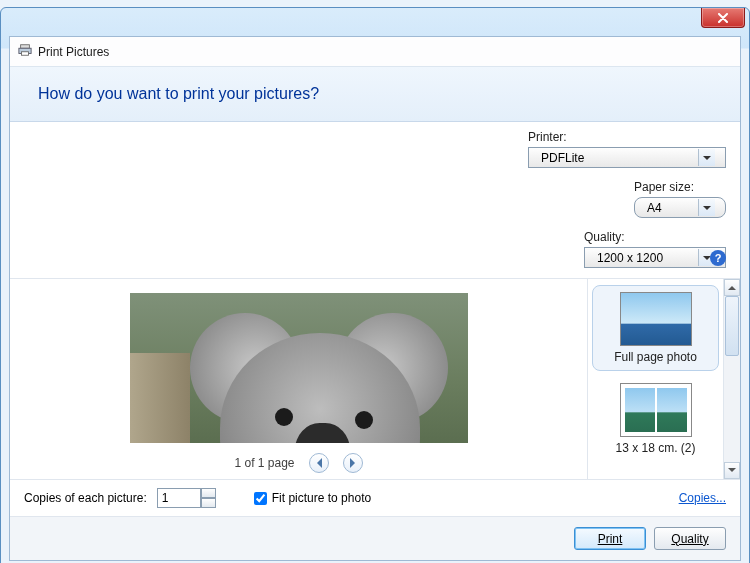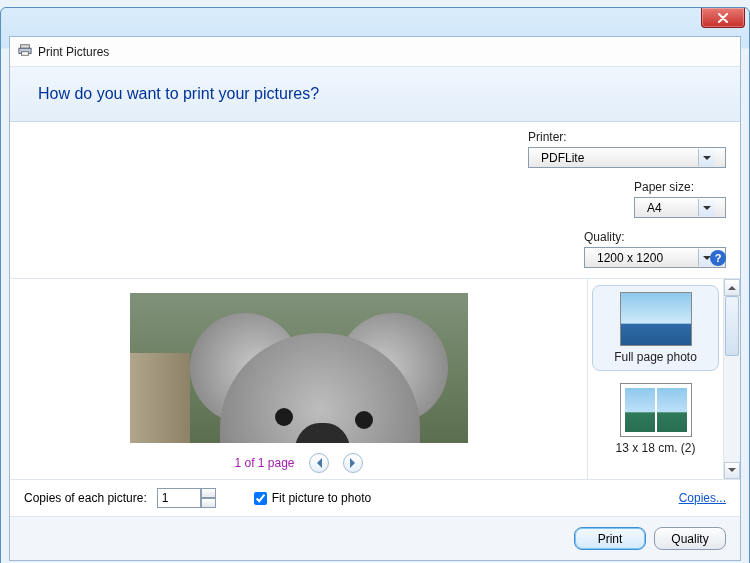--- a/index.html
+++ b/index.html
@@ -13,35 +13,35 @@
   .banner { background: linear-gradient(#eff6fd, #e4effa); border-bottom: 1px solid #c8d8ea; padding: 18px 28px; }
   .banner h1 { font-size: 16px; font-weight: normal; color: #003399; }
   .controls-row { display: flex; align-items: flex-end; gap: 12px; padding: 8px 14px 10px; border-bottom: 1px solid #e0e6ee; position:relative;flex-direction:column; }
   .ctrl-group { display: flex; flex-direction: column; gap: 3px; }
   .ctrl-group label { color: #222; }
   .combo { height: 21px; border: 1px solid #8a9db0; background: linear-gradient(#fefefe,#e8e8e8); padding: 0 12px; display: flex; align-items: center; justify-content: space-between; cursor: pointer; }
   .combo .val { white-space: nowrap; overflow: hidden; }
   .combo .caret { width: 17px; height: 17px; margin-right: -2px; display:flex; align-items:center; justify-content:center; background: linear-gradient(#f5f9fd,#dbe8f6); border-left:1px solid #b0c0d0; }
   .combo .caret::after { content:""; border:4px solid transparent; border-top-color:#333; margin-top:4px; }
   .printer-combo { width: 198px; }
-  .paper-combo { width: 92px; }
+  .paper-combo { width: 92px; border-radius: 8px; }
   .quality-combo { width: 142px; }
   .help-icon { position:absolute; right:14px; bottom:12px; width:16px; height:16px; border-radius:50%; background:#2e6bd0; color:#fff; font-weight:bold; display:flex; align-items:center; justify-content:center; font-size:11px; cursor:pointer; }
   .main-area { flex:1; display:flex; border-bottom:1px solid #e0e6ee; min-height:0; }
   .preview-pane { flex:1; display:flex; flex-direction:column; align-items:center; justify-content:flex-start; padding:14px 10px 6px; gap:10px; }
   .preview-img { width: 338px; height: 238px; background:#d8d8d8; position:relative; overflow:hidden; }
   .koala-sky { position:absolute; inset:0; background: linear-gradient(#7f9179 0%, #6a7d5e 60%, #5b6e50 100%); }
   .koala-body { position:absolute; left:90px; top:40px; width:200px; height:190px; background: radial-gradient(circle at 50% 40%, #bdbdbd 0%, #8f8f8f 60%, #6e6e6e 100%); border-radius:50% 50% 45% 45%; }
   .koala-ear-l { position:absolute; left:60px; top:20px; width:110px; height:110px; background: radial-gradient(circle at 60% 50%, #c8c8c8, #7a7a7a); border-radius:50%; }
   .koala-ear-r { position:absolute; right:20px; top:20px; width:110px; height:110px; background: radial-gradient(circle at 40% 50%, #c8c8c8, #7a7a7a); border-radius:50%; }
   .koala-nose { position:absolute; left:165px; top:130px; width:55px; height:60px; background:#2b2b2b; border-radius:45% 45% 50% 50%; }
   .koala-eye-l { position:absolute; left:145px; top:115px; width:18px; height:18px; background:#1b1b1b; border-radius:50%; }
   .koala-eye-r { position:absolute; left:225px; top:118px; width:18px; height:18px; background:#1b1b1b; border-radius:50%; }
   .branch { position:absolute; left:0; top:60px; width:60px; height:200px; background:linear-gradient(90deg,#b0a68c,#8d8268); }
-  .pager-row { display:flex; align-items:center; gap:14px; color:#a21caf; }
+  .pager-row { display:flex; align-items:center; gap:14px; color:#404040; }
   .nav-btn { width:20px; height:20px; border-radius:50%; border:1px solid #9fb9d4; background:linear-gradient(#fff,#e8f0fa); display:flex; align-items:center; justify-content:center; cursor:pointer; }
   .nav-btn::after { content:""; border:5px solid transparent; }
   .nav-prev::after { border-right-color:#4a76a8; margin-left:-4px; }
   .nav-next::after { border-left-color:#4a76a8; margin-right:-4px; }
   .layout-pane { width:136px; border-left:1px solid #e0e6ee; padding:6px 4px; overflow:hidden; display:flex; flex-direction:column; gap:6px; }
   .layout-item { display:flex; flex-direction:column; align-items:center; gap:4px; padding:6px 2px; cursor:pointer; }
   .layout-item.selected { background:#eef4fb; border:1px solid #b9d1ea; border-radius:8px; }
   .layout-thumb { width:72px; height:54px; border:1px solid #888; background:#fff; display:flex; align-items:center; justify-content:center; overflow:hidden; position:relative; }
   .scene { width:100%; height:100%; background:linear-gradient(#8fc8ee 0%, #bde0f6 55%, #2f7a5a 56%, #2a6e52 100%); }
   .scene.sea { background:linear-gradient(#8fc8ee 0%, #cde9f8 58%, #2f6aa8 60%, #235a92 100%); }
@@ -60,21 +60,21 @@
   .spinner input { width:44px; height:20px; border:1px solid #8a9db0; padding:0 4px; }
   .spinbtns { display:flex; flex-direction:column; }
   .spinbtns button { width:15px; height:10px; border:1px solid #8a9db0; background:linear-gradient(#fefefe,#e3e9ef); padding:0; display:flex; align-items:center; justify-content:center; cursor:pointer; }
   .spinbtns button::after { content:""; border:3px solid transparent; }
   .spin-up::after { border-bottom-color:#333; margin-bottom:1px; }
   .spin-down::after { border-top-color:#333; margin-top:1px; }
   .chk { display:flex; align-items:center; gap:5px; margin-left:28px; }
   .chk input { width:13px; height:13px; }
   .options-link { margin-left:auto; color:#0b57d0; text-decoration:underline; cursor:pointer; }
   .button-row { display:flex; justify-content:flex-end; gap:8px; padding:10px 14px; background:#f2f5f9; }
-  .btn { min-width:72px; height:23px; border:1px solid #8a9db0; background:linear-gradient(#fefefe,#e4e9ef); border-radius:8px; cursor:pointer; }
+  .btn { min-width:72px; height:23px; border:1px solid #8a9db0; background:linear-gradient(#fefefe,#e4e9ef); border-radius:3px; cursor:pointer;text-decoration:underline; }
   .btn.primary { border:1px solid #3b8fd4; box-shadow:0 0 0 1px #7fc2f3 inset; background:linear-gradient(#f4faff,#d4e9fb); }
   .printer-icon-svg { width:14px; height:14px; }
 </style>
 </head>
 <body>
 
 <div class="window">
 
   <div class="titlebar">
     <div class="close-btn">

